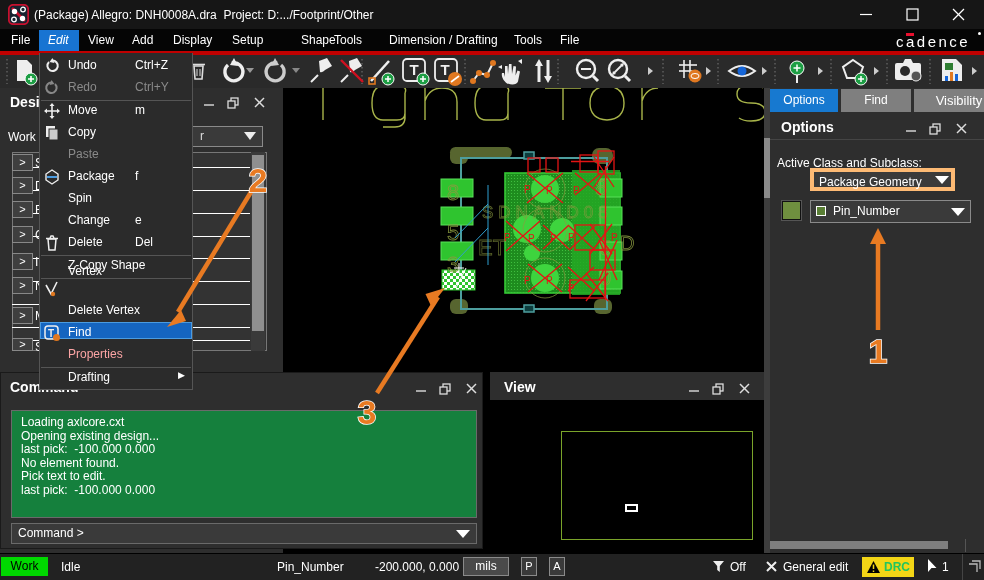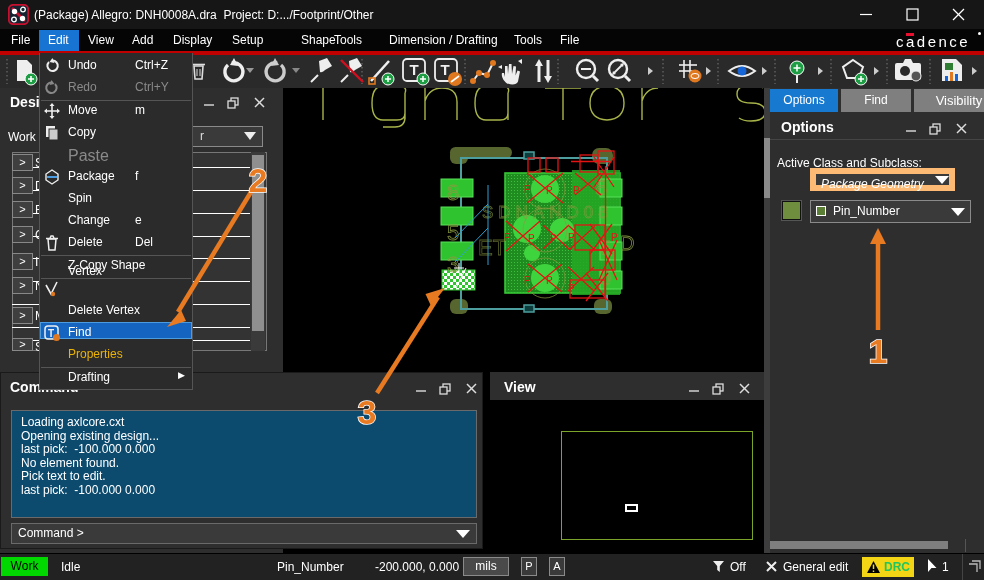--- a/index.html
+++ b/index.html
@@ -27,21 +27,21 @@
   <svg class="abs" style="left:840px;top:0;" width="144" height="29" viewBox="0 0 144 29">
     <line x1="20" y1="14.5" x2="32" y2="14.5" stroke="#fff" stroke-width="1.2"></line>
     <rect x="67" y="9" width="11" height="11" fill="none" stroke="#fff" stroke-width="1.2"></rect>
     <line x1="113" y1="9" x2="124" y2="20" stroke="#fff" stroke-width="1.2"></line>
     <line x1="124" y1="9" x2="113" y2="20" stroke="#fff" stroke-width="1.2"></line>
   </svg>
 
   <div class="abs" style="left:0;top:29px;width:984px;height:22px;background:#050505;"></div>
   <div class="abs" style="left:39px;top:30px;width:40px;height:21px;background:#1874d2;"></div>
   <div class="abs wt" style="left:11px;top:33px;">File</div>
-  <div class="abs wt" style="left:48px;top:33px;">Edit</div>
+  <div class="abs wt" style="left:48px;top:33px;font-style:italic;">Edit</div>
   <div class="abs wt" style="left:88px;top:33px;">View</div>
   <div class="abs wt" style="left:132px;top:33px;">Add</div>
   <div class="abs wt" style="left:173px;top:33px;">Display</div>
   <div class="abs wt" style="left:232px;top:33px;">Setup</div>
   <div class="abs wt" style="left:281px;top:33px;margin-left:20px;">Shape</div>
   <div class="abs wt" style="left:334px;top:33px;">Tools</div>
   <div class="abs wt" style="left:389px;top:33px;">Dimension / Drafting</div>
   <div class="abs wt" style="left:514px;top:33px;">Tools</div>
   <div class="abs wt" style="left:560px;top:33px;">File</div>
 
@@ -390,21 +390,21 @@
   <div class="abs" style="left:781px;top:119px;color:#fff;font-weight:bold;font-size:14px;">Options</div>
   <svg class="abs" style="left:900px;top:118px;" width="75" height="20" viewBox="0 0 75 20">
     <line x1="6" y1="13" x2="16" y2="13" stroke="#ddd" stroke-width="1.4"></line>
     <rect x="33" y="6" width="7" height="7" fill="none" stroke="#ddd" stroke-width="1.3"></rect>
     <rect x="30" y="9" width="7" height="7" fill="#2e2e2e" stroke="#ddd" stroke-width="1.3"></rect>
     <line x1="57" y1="6" x2="66" y2="15" stroke="#ddd" stroke-width="1.5"></line>
     <line x1="66" y1="6" x2="57" y2="15" stroke="#ddd" stroke-width="1.5"></line>
   </svg>
   <div class="abs" style="left:770px;top:139px;width:214px;height:1px;background:#454545;"></div>
   <div class="abs wt" style="left:777px;top:156px;">Active Class and Subclass:</div>
-  <div class="abs" style="left:810px;top:168px;width:145px;height:23px;background:#3a3a3a;border:6px solid #fdba74;color:#fff;font-size:12px;line-height:21px;padding-left:5px;font-style:italic;">Package Geometry</div>
+  <div class="abs" style="left:810px;top:168px;width:145px;height:23px;background:#3a3a3a;border:4px solid #fdba74;color:#fff;font-size:12px;line-height:21px;padding-left:5px;">Package Geometry</div>
   <svg class="abs" style="left:934px;top:175px;" width="16" height="10">
       <path d="M1 1 h14 l-7 8 z" fill="#fff"></path>
     </svg>
   <div class="abs" style="left:782px;top:201px;width:19px;height:19px;background:#6f8f3f;border:1px solid #111;outline:1px solid #555;"></div>
   <div class="abs" style="left:810px;top:200px;width:161px;height:23px;background:#3a3a3a;border:1px solid #8a8a8a;"></div>
   <div class="abs" style="left:816px;top:206px;width:10px;height:10px;background:#5a7f35;border:1px solid #fff;"></div>
   <div class="abs wt" style="left:833px;top:204px;">Pin_Number</div>
   <svg class="abs" style="left:950px;top:207px;" width="16" height="10">
       <path d="M1 1 h14 l-7 8 z" fill="#fff"></path>
     </svg>
@@ -414,21 +414,21 @@
 
   <div class="abs" style="left:0;top:372px;width:483px;height:177px;background:#2e2e2e;border:1px solid #1a1a1a;"></div>
   <div class="abs" style="left:10px;top:379px;color:#fff;font-weight:bold;font-size:14px;">Command</div>
   <svg class="abs" style="left:410px;top:378px;" width="75" height="20" viewBox="0 0 75 20">
     <line x1="6" y1="13" x2="16" y2="13" stroke="#ddd" stroke-width="1.4"></line>
     <rect x="33" y="6" width="7" height="7" fill="none" stroke="#ddd" stroke-width="1.3"></rect>
     <rect x="30" y="9" width="7" height="7" fill="#2e2e2e" stroke="#ddd" stroke-width="1.3"></rect>
     <line x1="57" y1="6" x2="66" y2="15" stroke="#ddd" stroke-width="1.5"></line>
     <line x1="66" y1="6" x2="57" y2="15" stroke="#ddd" stroke-width="1.5"></line>
   </svg>
-  <div class="abs" style="left:11px;top:410px;width:466px;height:108px;background:#0c4a6e;border:1px solid #6a6a6a;color:#fff;font-size:12px;line-height:13.5px;padding:5px 0 0 9px;">
+  <div class="abs" style="left:11px;top:410px;width:466px;height:108px;background:#15803d;border:1px solid #6a6a6a;color:#fff;font-size:12px;line-height:13.5px;padding:5px 0 0 9px;">
     Loading axlcore.cxt<br>Opening existing design...<br>last pick:&nbsp; -100.000 0.000<br>No element found.<br>Pick text to edit.<br>last pick:&nbsp; -100.000 0.000
   </div>
   <div class="abs" style="left:11px;top:523px;width:466px;height:21px;background:#3a3a3a;border:1px solid #6a6a6a;color:#fff;font-size:12px;line-height:19px;padding-left:6px;">Command &gt;</div>
   <svg class="abs" style="left:455px;top:529px;" width="16" height="10">
       <path d="M1 1 h14 l-7 8 z" fill="#fff"></path>
     </svg>
 
   <div class="abs" style="left:490px;top:372px;width:274px;height:173px;background:#2e2e2e;"></div>
   <div class="abs" style="left:504px;top:379px;color:#fff;font-weight:bold;font-size:14px;">View</div>
   <svg class="abs" style="left:683px;top:378px;" width="75" height="20" viewBox="0 0 75 20">
@@ -492,21 +492,21 @@
           <path d="M8 0 l2.5 3 h-5 z M8 16 l2.5 -3 h-5 z M0 8 l3 -2.5 v5 z M16 8 l-3 -2.5 v5 z" fill="#eee"></path>
           <path d="M8 2 v12 M2 8 h12" stroke="#eee" stroke-width="1.6"></path>
         </svg></div>
       <div class="abs" style="left:68px;top:103px;color:#fff;font-size:12px;z-index:52;">Move</div>
       <div class="abs" style="left:135px;top:103px;color:#fff;font-size:12px;z-index:52;">m</div>
       <div class="abs" style="left:44px;top:125px;z-index:52;"><svg width="16" height="16" viewBox="0 0 16 16">
           <rect x="2" y="1" width="9" height="11" fill="#eee"></rect>
           <rect x="5" y="4" width="9" height="11" fill="#ccc" stroke="#2b2b2b"></rect>
         </svg></div>
       <div class="abs" style="left:68px;top:125px;color:#fff;font-size:12px;z-index:52;">Copy</div>
-      <div class="abs" style="left:68px;top:147px;color:#8a8a8a;font-size:16px;z-index:52;">Paste</div>
+      <div class="abs" style="left:68px;top:147px;color:#8a8a8a;font-size:12px;z-index:52;">Paste</div>
       <div class="abs" style="left:44px;top:169px;z-index:52;"><svg width="16" height="16" viewBox="0 0 16 16">
           <path d="M8 1 l6 4 v6 l-6 4 -6 -4 v-6 z" fill="none" stroke="#eee" stroke-width="1.4"></path>
           <path d="M3 8 h10" stroke="#4a9be0" stroke-width="2"></path>
         </svg></div>
       <div class="abs" style="left:68px;top:169px;color:#fff;font-size:12px;z-index:52;">Package</div>
       <div class="abs" style="left:135px;top:169px;color:#fff;font-size:12px;z-index:52;">f</div>
       <div class="abs" style="left:68px;top:191px;color:#fff;font-size:12px;z-index:52;">Spin</div>
       <div class="abs" style="left:68px;top:213px;color:#fff;font-size:12px;z-index:52;">Change</div>
       <div class="abs" style="left:135px;top:213px;color:#fff;font-size:12px;z-index:52;">e</div>
       <div class="abs" style="left:44px;top:235px;z-index:52;"><svg width="16" height="16" viewBox="0 0 16 16">
@@ -524,21 +524,21 @@
         </svg></div>
       <div class="abs" style="left:68px;top:264px;color:#fff;font-size:12px;z-index:52;">Vertex</div>
       <div class="abs" style="left:68px;top:303px;color:#fff;font-size:12px;z-index:52;">Delete Vertex</div>
       <div class="abs" style="left:40px;top:322px;width:152px;height:17px;background:#1565c0;border:1px solid #4a9be0;z-index:51;"></div>
       <div class="abs" style="left:44px;top:325px;z-index:52;"><svg width="16" height="16" viewBox="0 0 16 16">
           <rect x="1" y="1" width="13" height="13" rx="3" fill="none" stroke="#eee" stroke-width="1.5"></rect>
           <text x="7" y="11.5" font-size="10" font-weight="bold" fill="#eee" text-anchor="middle" font-family="Liberation Sans">T</text>
           <circle cx="12.5" cy="12.5" r="3.5" fill="#e07820"></circle>
         </svg></div>
       <div class="abs" style="left:68px;top:325px;color:#fff;font-size:12px;z-index:52;">Find</div>
-      <div class="abs" style="left:68px;top:347px;color:#eab308;font-size:12px;z-index:52;">Properties</div>
+      <div class="abs" style="left:68px;top:347px;color:#fca5a5;font-size:12px;z-index:52;">Properties</div>
       <div class="abs" style="left:41px;top:367px;width:150px;height:1px;background:#555;z-index:51;"></div>
       <div class="abs" style="left:68px;top:370px;color:#fff;font-size:12px;z-index:52;">Drafting</div>
       <div class="abs" style="left:178px;top:370px;color:#fff;font-size:9px;z-index:52;">▶</div>
     </div>
 
   <svg class="abs" style="left:0;top:0;z-index:90;" width="984" height="580" viewBox="0 0 984 580">
     <g stroke="#e87a22" stroke-width="4.5" fill="#e87a22">
       <line x1="251" y1="192" x2="178" y2="312"></line>
       <path d="M167 327 l14 -17 5 11 z" stroke="none"></path>
       <line x1="377" y1="393" x2="438" y2="297"></line>

